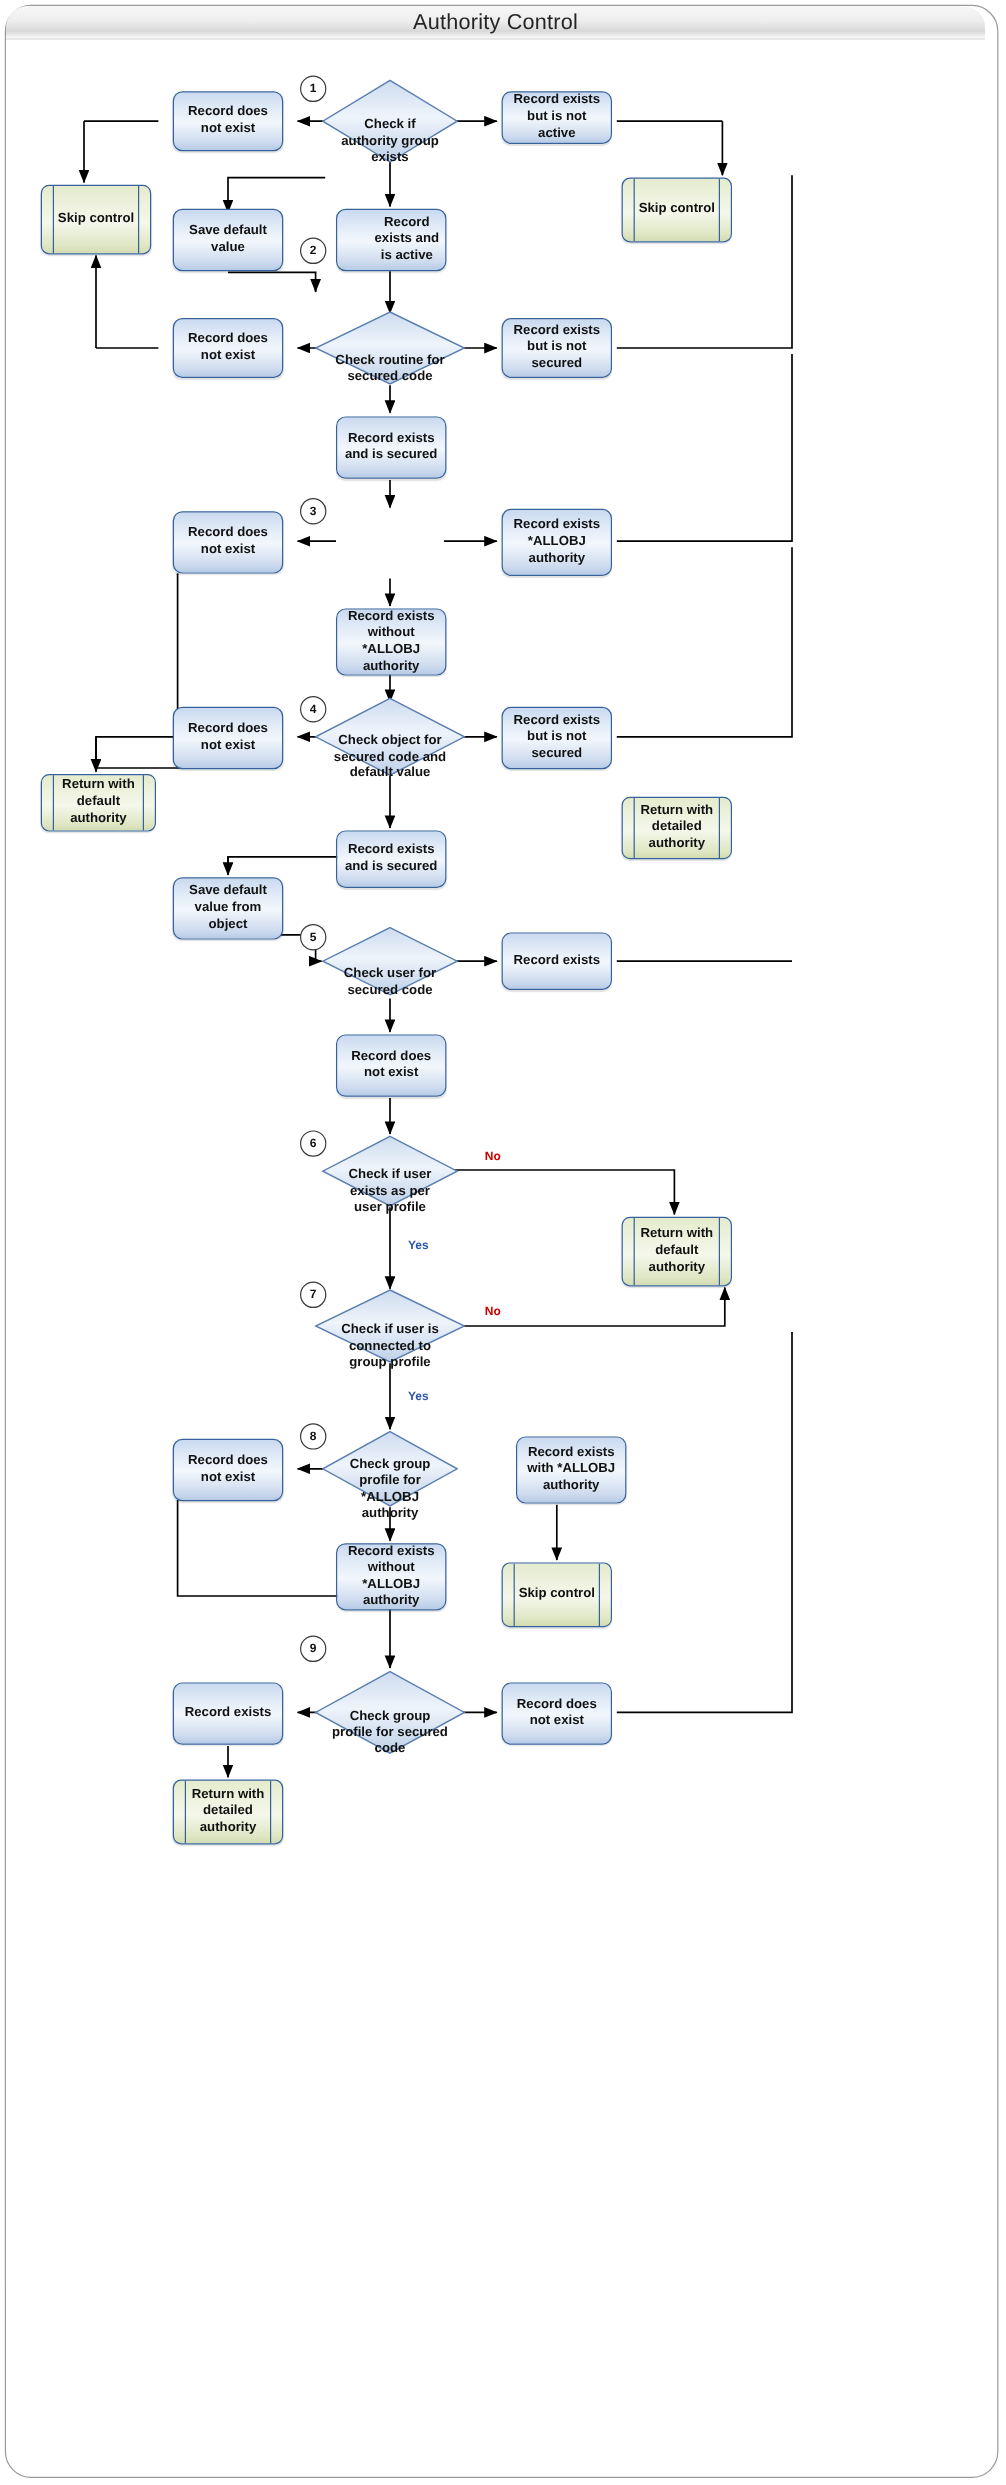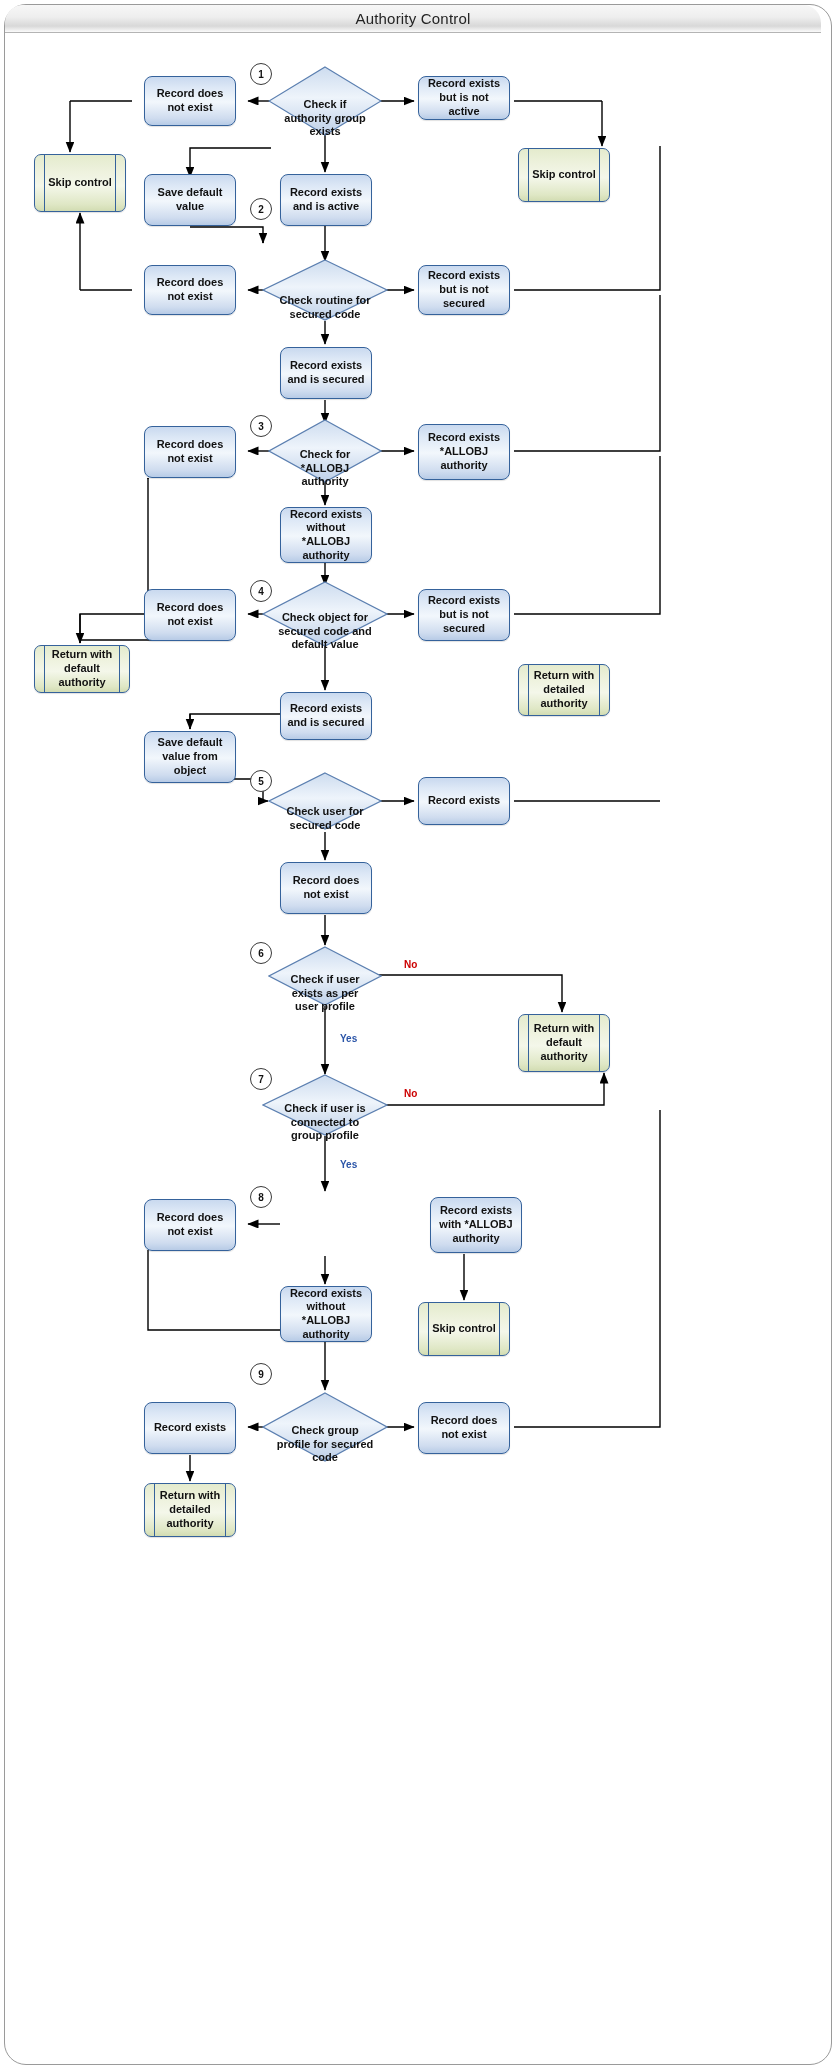--- a/index.html
+++ b/index.html
@@ -12,21 +12,21 @@
     border:1px solid #9a9a9a;border-radius:22px;box-sizing:border-box;
     background:#fff;
   }
   .frame-title{
     position:absolute;left:5px;top:5px;width:816px;height:28px;
     border-radius:18px 18px 0 0;
     background:linear-gradient(to bottom,#f7f7f7 0%,#eeeeee 45%,#d8d8d8 78%,#fbfbfb 100%);
     border-bottom:1px solid #b4b4b4;
     box-sizing:border-box;
     display:flex;align-items:center;justify-content:center;
-    font-size:15px;color:#242424;letter-spacing:.2px;
+    font-size:18px;color:#242424;letter-spacing:.2px;
   }
 
   
   .canvas{position:absolute;left:0;top:0;width:838px;height:2071px;}
   svg.wires{position:absolute;left:0;top:0;width:838px;height:2071px;pointer-events:none;}
 
   
   .node{position:absolute;box-sizing:border-box;display:flex;align-items:center;
         justify-content:center;text-align:center;font-size:11px;font-weight:bold;
         color:#111;line-height:1.25;padding:2px 4px;}
@@ -200,47 +200,41 @@
     </div>
 
     <div class="node proc" style="left:418px;top:76px;width:92px;height:44px;">Record exists but is not active</div>
 
     <div class="node pred" style="left:34px;top:154px;width:92px;height:58px;">Skip control</div>
 
     <div class="node proc" style="left:144px;top:174px;width:92px;height:52px;">Save default value</div>
 
     <div class="stepnum" style="left:250px;top:198px;">2</div>
 
-    <div class="node proc" style="left:280px;top:174px;width:92px;height:52px;">Record exists and is active</div>
+    <div class="node proc" style="left:280px;top:174px;width:92px;height:52px;padding-left:30px;">Record exists and is active</div>
 
     <div class="node pred" style="left:518px;top:148px;width:92px;height:54px;">Skip control</div>
 
     <div class="node proc" style="left:144px;top:265px;width:92px;height:50px;">Record does not exist</div>
 
     <div class="node dec" style="left:262px;top:259px;width:126px;height:62px;">
       <svg class="dshape" viewBox="0 0 126 62" preserveAspectRatio="none">
         <polygon points="63,1 125,31 63,61 1,31" fill="url(#gd)" stroke="#5b7fb0" stroke-width="1.2"></polygon>
       </svg>
       <span class="dlabel">Check routine for secured code</span>
     </div>
 
     <div class="node proc" style="left:418px;top:265px;width:92px;height:50px;">Record exists but is not secured</div>
 
     <div class="node proc" style="left:280px;top:347px;width:92px;height:52px;">Record exists and is secured</div>
 
     <div class="node proc" style="left:144px;top:426px;width:92px;height:52px;">Record does not exist</div>
 
     <div class="stepnum" style="left:250px;top:415px;">3</div>
 
-    <div class="node dec" style="left:268px;top:419px;width:114px;height:64px;">
-      <svg class="dshape" viewBox="0 0 114 64" preserveAspectRatio="none">
-        <polygon points="57,1 113,32 57,63 1,32" fill="url(#gd)" stroke="#5b7fb0" stroke-width="1.2"></polygon>
-      </svg>
-      <span class="dlabel">Check for *ALLOBJ authority</span>
-    </div>
 
     <div class="node proc" style="left:418px;top:424px;width:92px;height:56px;">Record exists *ALLOBJ authority</div>
 
     <div class="node proc" style="left:280px;top:507px;width:92px;height:56px;">Record exists without *ALLOBJ authority</div>
 
     <div class="node proc" style="left:144px;top:589px;width:92px;height:52px;">Record does not exist</div>
 
     <div class="stepnum" style="left:250px;top:580px;">4</div>
 
     <div class="node dec" style="left:262px;top:581px;width:126px;height:66px;">
@@ -296,20 +290,26 @@
       <span class="dlabel">Check if user is connected to group profile</span>
     </div>
 
     <div class="edgelabel lab-no" style="left:404px;top:1088px;">No</div>
     <div class="edgelabel lab-yes" style="left:340px;top:1159px;">Yes</div>
 
     <div class="node proc" style="left:144px;top:1199px;width:92px;height:52px;">Record does not exist</div>
 
     <div class="stepnum" style="left:250px;top:1186px;">8</div>
 
+    <div class="node dec" style="left:268px;top:1192px;width:114px;height:64px;">
+      <svg class="dshape" viewBox="0 0 114 64" preserveAspectRatio="none">
+        <polygon points="57,1 113,32 57,63 1,32" fill="url(#gd)" stroke="#5b7fb0" stroke-width="1.2"></polygon>
+      </svg>
+      <span class="dlabel">Check group profile for *ALLOBJ authority</span>
+    </div>
 
     <div class="node proc" style="left:418px;top:1197px;width:92px;height:56px;margin-left:12px;">Record exists with *ALLOBJ authority</div>
 
     <div class="node proc" style="left:280px;top:1286px;width:92px;height:56px;">Record exists without *ALLOBJ authority</div>
 
     <div class="node pred" style="left:418px;top:1302px;width:92px;height:54px;">Skip control</div>
 
     <div class="stepnum" style="left:250px;top:1363px;">9</div>
 
     <div class="node proc" style="left:144px;top:1402px;width:92px;height:52px;">Record exists</div>

